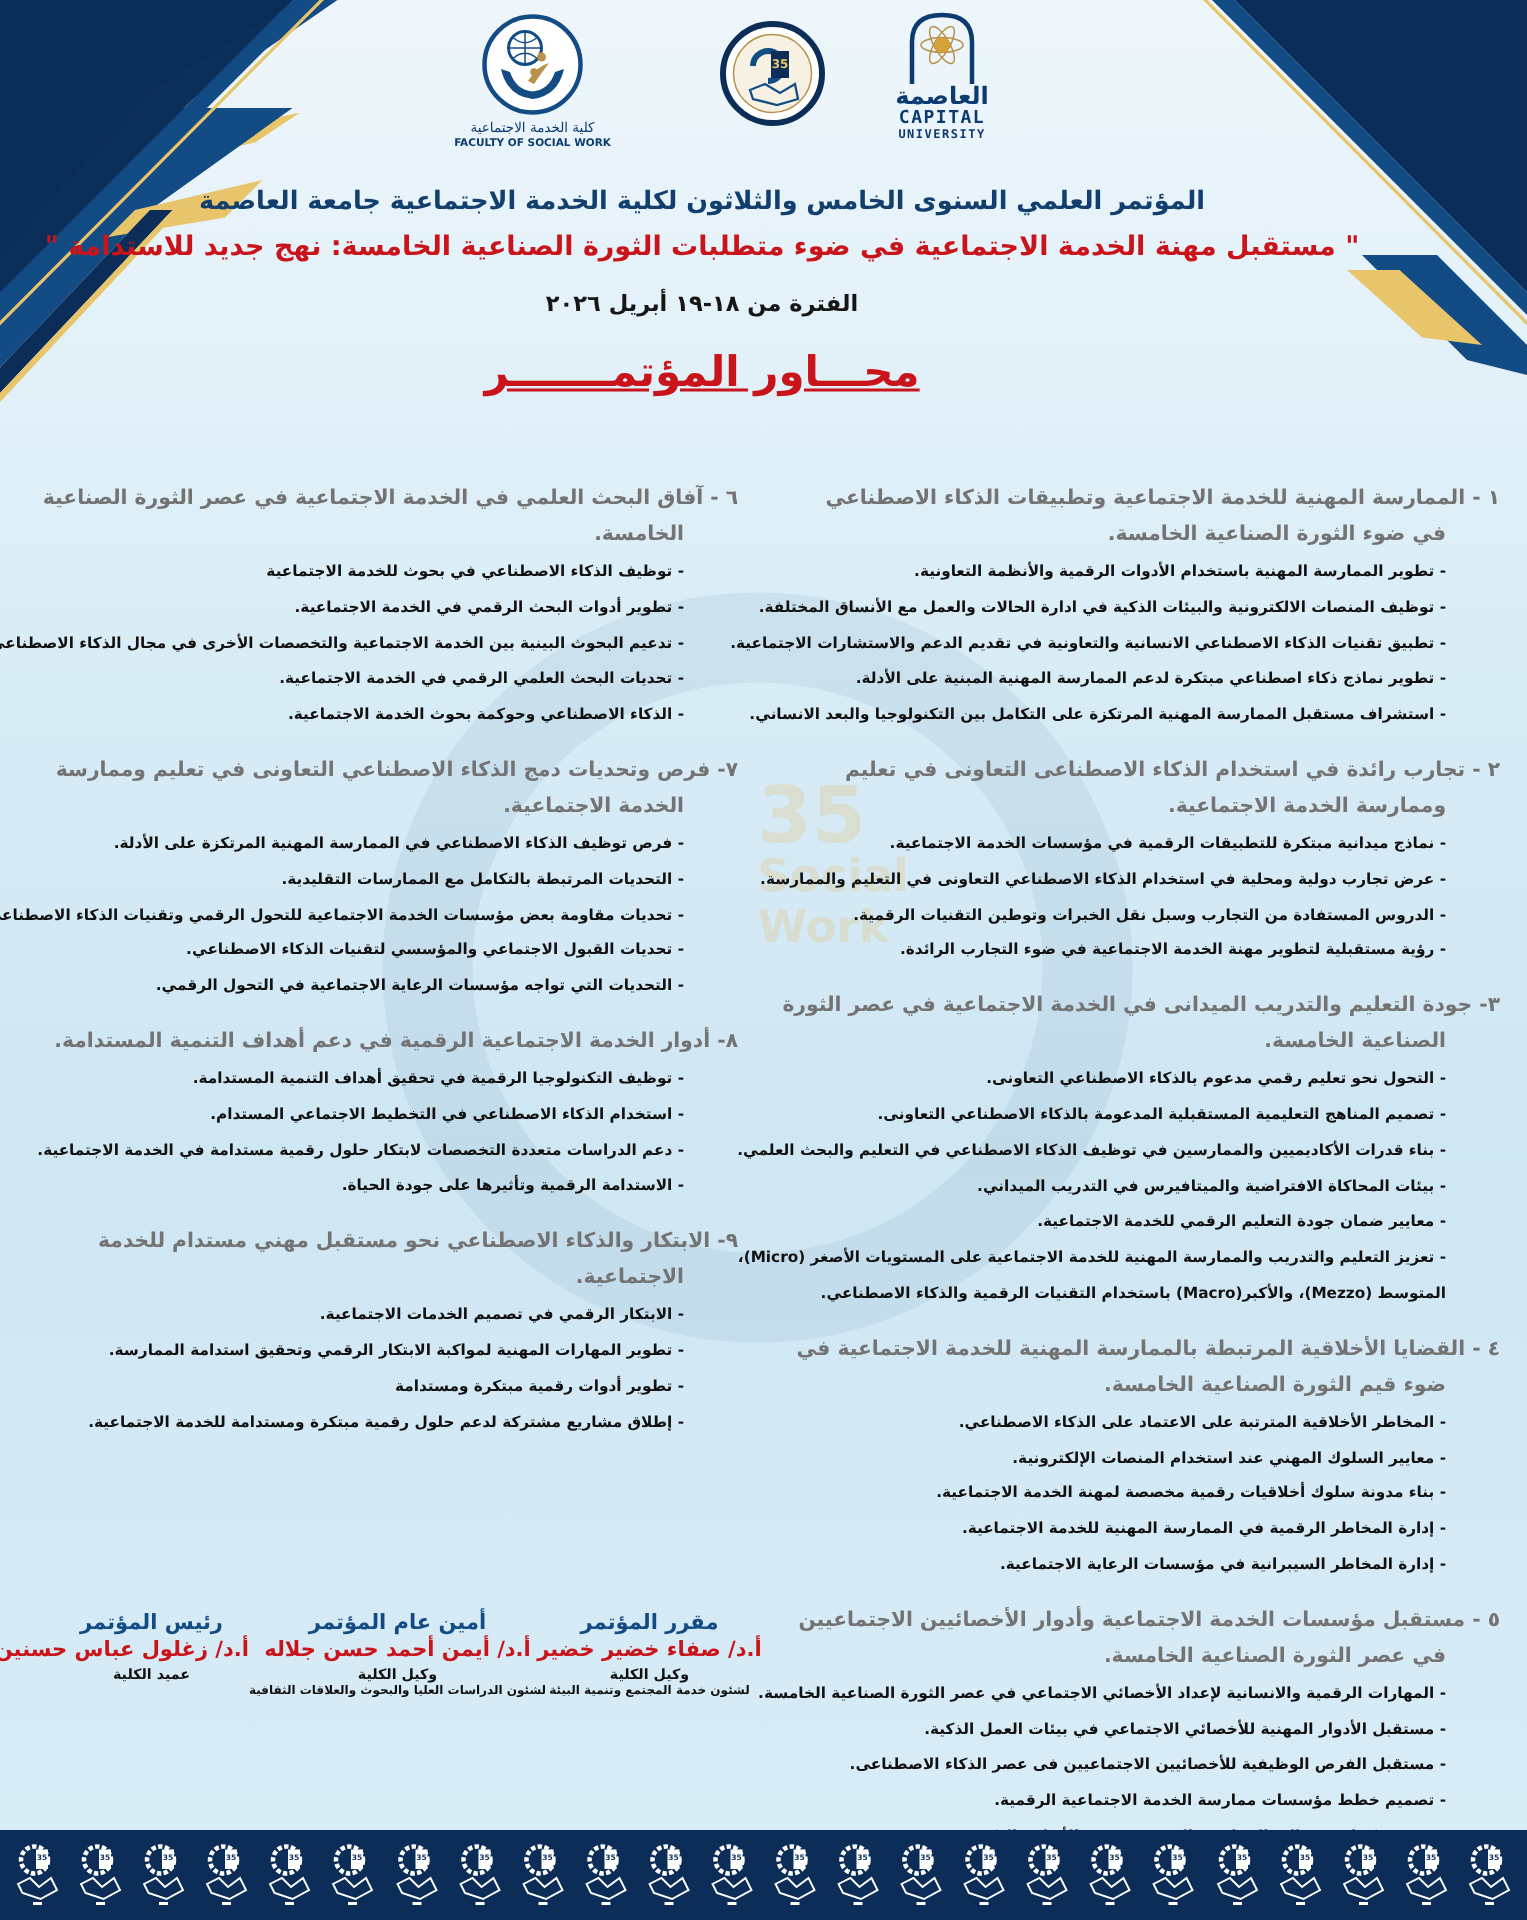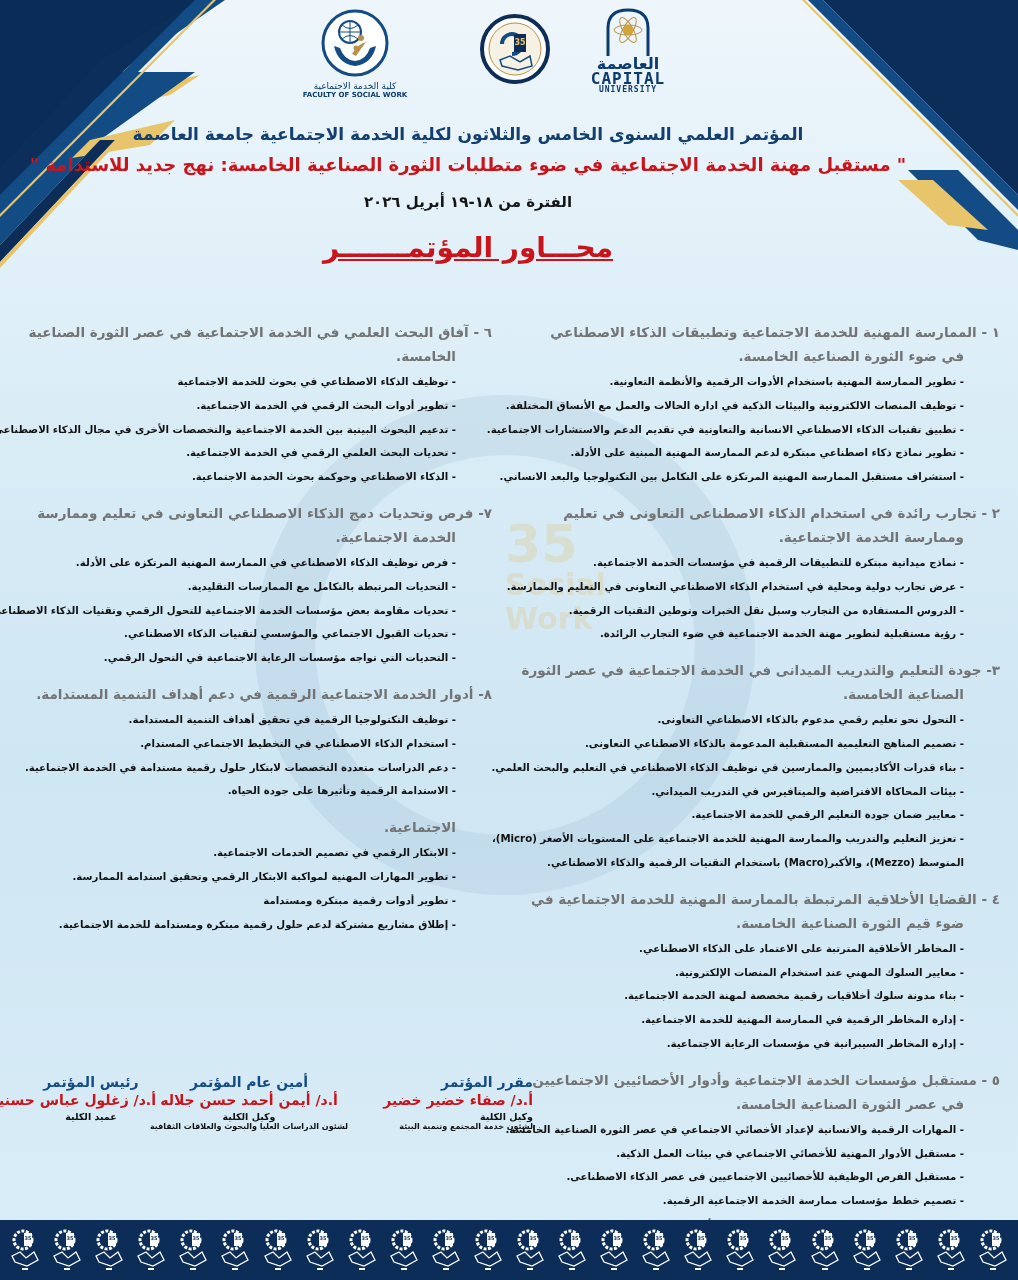--- a/index.html
+++ b/index.html
@@ -21,21 +21,21 @@
     color:rgba(226,190,110,0.28); line-height:48px; pointer-events:none; direction:ltr; text-align:left;
   }
 
   .logos { position:absolute; top:8px; left:0; width:1018px; height:100px; }
   .logo { position:absolute; top:0; display:flex; flex-direction:column; align-items:center; }
   .logo-faculty { left:295px; width:120px; }
   .logo-conf { left:475px; width:80px; top:6px; }
   .logo-capital { left:588px; width:80px; }
   .logo-caption-ar { font-size:9px; color:#0b3b6f; margin-top:3px; }
   .logo-caption-en { font-size:7px; color:#0b3b6f; font-weight:bold; direction:ltr; }
-  .capital-word { font-size:16px; font-weight:bold; color:#0b3b6f; letter-spacing:1px; direction:ltr; line-height:13px; font-family:"DejaVu Sans Mono", monospace;}
+  .capital-word { font-size:12px; font-weight:bold; color:#0b3b6f; letter-spacing:1px; direction:ltr; line-height:13px; font-family:"DejaVu Sans Mono", monospace;}
   .capital-uni { font-size:8px; font-weight:bold; color:#0b3b6f; letter-spacing:1px; direction:ltr; font-family:"DejaVu Sans Mono", monospace;}
   .capital-ar { font-size:16px; font-weight:bold; color:#0b3b6f; line-height:16px;}
 
   .header { position:absolute; top:124px; left:0; width:936px; text-align:center; }
   .h-line1 { font-size:17px; font-weight:bold; color:#123f6e; margin-bottom:10px; }
   .h-line2 { font-size:18px; font-weight:bold; color:#c8141a; margin-bottom:18px; }
   .h-line3 { font-size:15px; font-weight:bold; color:#161616; margin-bottom:20px; }
   .h-line4 { font-size:28px; font-weight:bold; color:#c8141a; letter-spacing:2px;text-decoration:underline; }
 
   .col { position:absolute; top:320px; width:490px; }
@@ -48,23 +48,23 @@
   .axis-items li { font-size:10.2px; font-weight:bold; color:#111; line-height:23.8px; white-space:nowrap; }
   .axis-items li::before { content:"- "; }
   .axis-items li.noprefix::before { content:""; }
 
   .committee { position:absolute; top:1074px; left:20px; width:470px; height:80px; }
   .member { position:absolute; top:0; text-align:center; }
   .m-role { font-size:14px; font-weight:bold; color:#134c85; }
   .m-name { font-size:14px; font-weight:bold; color:#c8141a; margin-top:2px; white-space:nowrap;}
   .m-title { font-size:9.5px; font-weight:bold; color:#111; margin-top:3px; }
   .m-sub { font-size:8px; font-weight:bold; color:#111; white-space:nowrap;}
-  .member.chair { left:6px; width:130px; }
-  .member.secretary { left:129px; width:200px; }
-  .member.rapporteur { left:363px; width:150px;text-align:right; }
+  .member.chair { left:16px; width:130px; }
+  .member.secretary { left:145px; width:200px; }
+  .member.rapporteur { left:338px; width:150px; }
 
   .footer-band { position:absolute; left:0; bottom:0; width:1018px; height:60px; background:#0b2d57;
     display:flex; justify-content:space-around; align-items:center; padding:0 4px; box-sizing:border-box; direction:ltr;}
   .footer-icon { width:32px; height:44px; }
 </style>
 </head>
 <body>
 
 <svg class="corner left" viewBox="0 0 330 330">
   <path d="M0 0 H200 L120 50 Q110 55 100 62 L0 170 Z" fill="#0b2d57"></path>
@@ -233,21 +233,21 @@
     </div>
     <ul class="axis-items">
       <li>توظيف التكنولوجيا الرقمية في تحقيق أهداف التنمية المستدامة.</li>
       <li>استخدام الذكاء الاصطناعي في التخطيط الاجتماعي المستدام.</li>
       <li>دعم الدراسات متعددة التخصصات لابتكار حلول رقمية مستدامة في الخدمة الاجتماعية.</li>
       <li>الاستدامة الرقمية وتأثيرها على جودة الحياة.</li>
     </ul>
   </div>
   <div class="axis">
     <div class="axis-title">
-      <span class="cont">الاجتماعية.</span>
+      <span>٩- الابتكار والذكاء الاصطناعي نحو مستقبل مهني مستدام للخدمة</span><span class="cont">الاجتماعية.</span>
     </div>
     <ul class="axis-items">
       <li>الابتكار الرقمي في تصميم الخدمات الاجتماعية.</li>
       <li>تطوير المهارات المهنية لمواكبة الابتكار الرقمي وتحقيق استدامة الممارسة.</li>
       <li>تطوير أدوات رقمية مبتكرة ومستدامة</li>
       <li>إطلاق مشاريع مشتركة لدعم حلول رقمية مبتكرة ومستدامة للخدمة الاجتماعية.</li>
     </ul>
   </div>
 </div>
 

